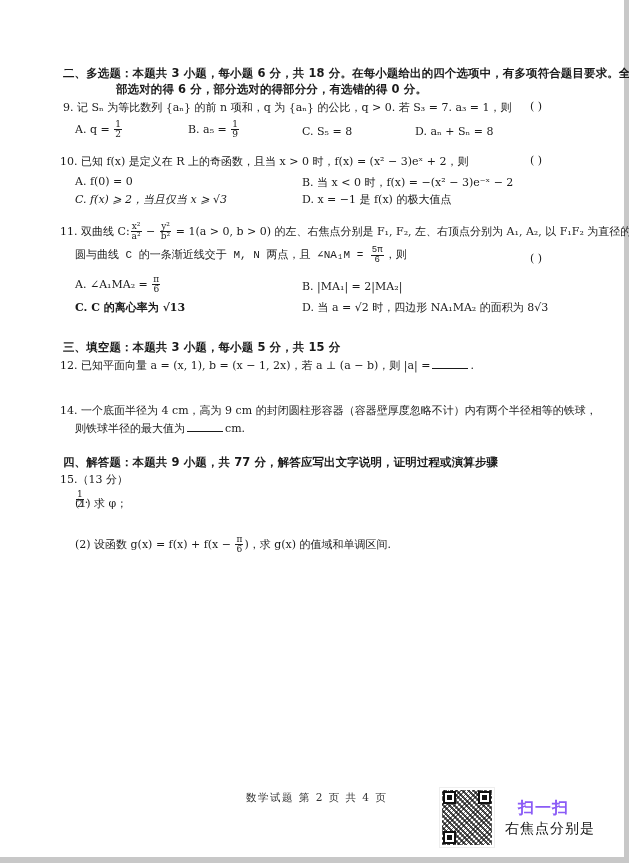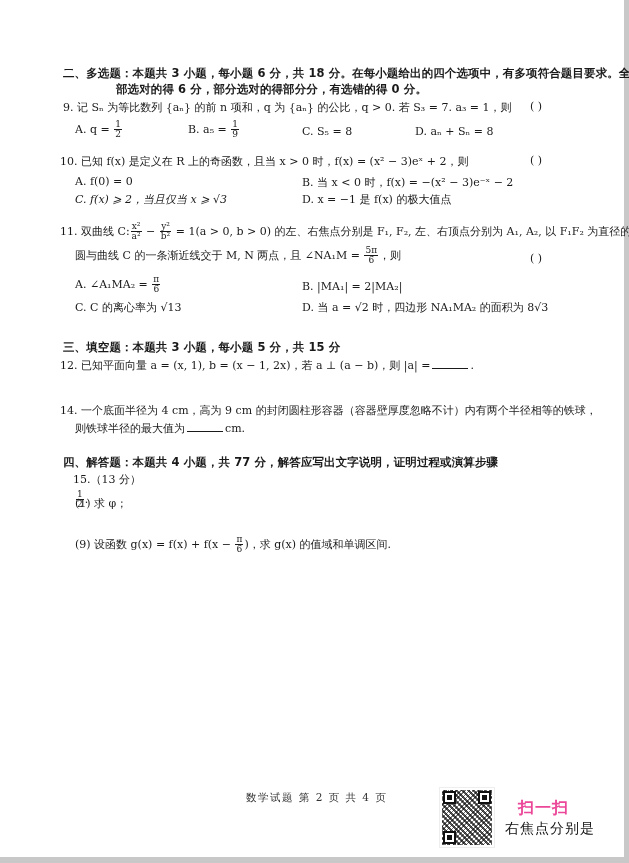--- a/index.html
+++ b/index.html
@@ -28,21 +28,21 @@
   .qr {
     position: absolute; left: 440px; top: 788px; width: 50px; height: 55px;
     background:
       repeating-linear-gradient(45deg, #555 0 2px, #fff 2px 4px),
       repeating-linear-gradient(-45deg, #777 0 1px, #fff 1px 3px);
     background-blend-mode: multiply;
     border: 2px solid #fff; outline: 1px solid #eee;
   }
   .qr .finder { position: absolute; width: 9px; height: 9px; background: #fff; border: 2px solid #111; }
   .qr .finder::after { content: ""; position: absolute; left: 2px; top: 2px; width: 5px; height: 5px; background: #111; }
-  .scan-title { font-family: "DejaVu Sans", "Liberation Sans", sans-serif; font-weight: bold; color: #ec4899; font-size: 16px; letter-spacing: 1px; }
+  .scan-title { font-family: "DejaVu Sans", "Liberation Sans", sans-serif; font-weight: bold; color: #8b5cf6; font-size: 16px; letter-spacing: 1px; }
   .scan-sub { font-family: "DejaVu Sans", "Liberation Sans", sans-serif; color: #111; font-size: 14px; letter-spacing: 1px; }
 </style>
 </head>
 <body>
 
 <div class="page">
 
   <div class="abs sec-title" style="left:63px; top:66px;">二、多选题：本题共 3 小题，每小题 6 分，共 18 分。在每小题给出的四个选项中，有多项符合题目要求。全</div>
   <div class="abs sec-title" style="left:72px; top:82px;margin-left:44px;">部选对的得 6 分，部分选对的得部分分，有选错的得 0 分。</div>
 
@@ -60,52 +60,52 @@
   <div class="abs q" style="left:60px; top:154px;">10. 已知 f(x) 是定义在 R 上的奇函数，且当 x &gt; 0 时，f(x) = (x² − 3)eˣ + 2，则</div>
   <div class="abs paren" style="left:530px; top:154px;">(      )</div>
   <div class="abs opt" style="left:75px; top:175px;text-align:center;">A.  f(0) = 0</div>
   <div class="abs opt" style="left:302px; top:175px;">B.  当 x &lt; 0 时，f(x) = −(x² − 3)e⁻ˣ − 2</div>
   <div class="abs opt" style="left:75px; top:192px;font-style:italic;">C.  f(x) ⩾ 2，当且仅当 x ⩾ √3</div>
   <div class="abs opt" style="left:302px; top:192px;">D.  x = −1 是 f(x) 的极大值点</div>
 
   <div class="abs q" style="left:60px; top:222px;">
     <span>11. 双曲线 C:</span><span class="frac"><span class="num">x²</span><span class="den">a²</span></span><span> − </span><span class="frac"><span class="num">y²</span><span class="den">b²</span></span><span> = 1(a &gt; 0, b &gt; 0) 的左、右焦点分别是 F₁, F₂, 左、右顶点分别为 A₁, A₂, 以 F₁F₂ 为直径的</span>
   </div>
-  <div class="abs q" style="left:75px; top:246px;">
+  <div class="abs q" style="left:75px; top:246px;font-family:Liberation Mono, monospace;">
     <span>圆与曲线 C 的一条渐近线交于 M, N 两点，且 ∠NA₁M = </span><span class="frac"><span class="num">5π</span><span class="den">6</span></span><span>，则</span>
   </div>
   <div class="abs paren" style="left:530px; top:252px;">(      )</div>
   <div class="abs opt" style="left:75px; top:275px;">
     <span>A.  ∠A₁MA₂ = </span><span class="frac"><span class="num">π</span><span class="den">6</span></span>
   </div>
   <div class="abs opt" style="left:302px; top:280px;">B.  |MA₁| = 2|MA₂|</div>
-  <div class="abs opt" style="left:75px; top:300px;">C.  C 的离心率为 √13</div>
+  <div class="abs opt" style="left:75px; top:300px;font-weight:bold;">C.  C 的离心率为 √13</div>
   <div class="abs opt" style="left:302px; top:300px;">D.  当 a = √2 时，四边形 NA₁MA₂ 的面积为 8√3</div>
 
   <div class="abs sec-title" style="left:63px; top:340px;">三、填空题：本题共 3 小题，每小题 5 分，共 15 分</div>
 
   <div class="abs q" style="left:60px; top:358px;">
     <span>12. 已知平面向量 a = (x, 1), b = (x − 1, 2x)，若 a ⊥ (a − b)，则 |a| =</span><span class="blank"></span><span>.</span>
   </div>
 
 
   <div class="abs q" style="left:60px; top:403px;">14. 一个底面半径为 4 cm，高为 9 cm 的封闭圆柱形容器（容器壁厚度忽略不计）内有两个半径相等的铁球，</div>
   <div class="abs q" style="left:75px; top:421px;">
     <span>则铁球半径的最大值为</span><span class="blank"></span><span>cm.</span>
   </div>
 
-  <div class="abs sec-title" style="left:63px; top:455px;">四、解答题：本题共 4 小题，共 77 分，解答应写出文字说明，证明过程或演算步骤</div>
+  <div class="abs sec-title" style="left:63px; top:455px;">四、解答题：本题共 9 小题，共 77 分，解答应写出文字说明，证明过程或演算步骤</div>
 
-  <div class="abs q" style="left:60px; top:472px;margin-left:13px;">15.（13 分）</div>
+  <div class="abs q" style="left:60px; top:472px;">15.（13 分）</div>
   <div class="abs q" style="left:75px; top:490px;">
     <span class="frac"><span class="num">1</span><span class="den">2</span></span><span>.</span>
   </div>
   <div class="abs q" style="left:75px; top:496px;">(1) 求 φ；</div>
   <div class="abs q" style="left:75px; top:535px;">
-    <span>(9) 设函数 g(x) = f(x) + f(x − </span><span class="frac"><span class="num">π</span><span class="den">6</span></span><span>)，求 g(x) 的值域和单调区间.</span>
+    <span>(2) 设函数 g(x) = f(x) + f(x − </span><span class="frac"><span class="num">π</span><span class="den">6</span></span><span>)，求 g(x) 的值域和单调区间.</span>
   </div>
 
   <div class="abs footer-text" style="left:246px; top:791px;">数学试题 第 2 页 共 4 页</div>
 
   <div class="qr">
     <span class="finder" style="left:1px; top:1px;"></span>
     <span class="finder" style="right:1px; top:1px;"></span>
     <span class="finder" style="left:1px; bottom:1px;"></span>
   </div>
   <div class="abs scan-title" style="left:518px; top:798px;">扫一扫</div>

